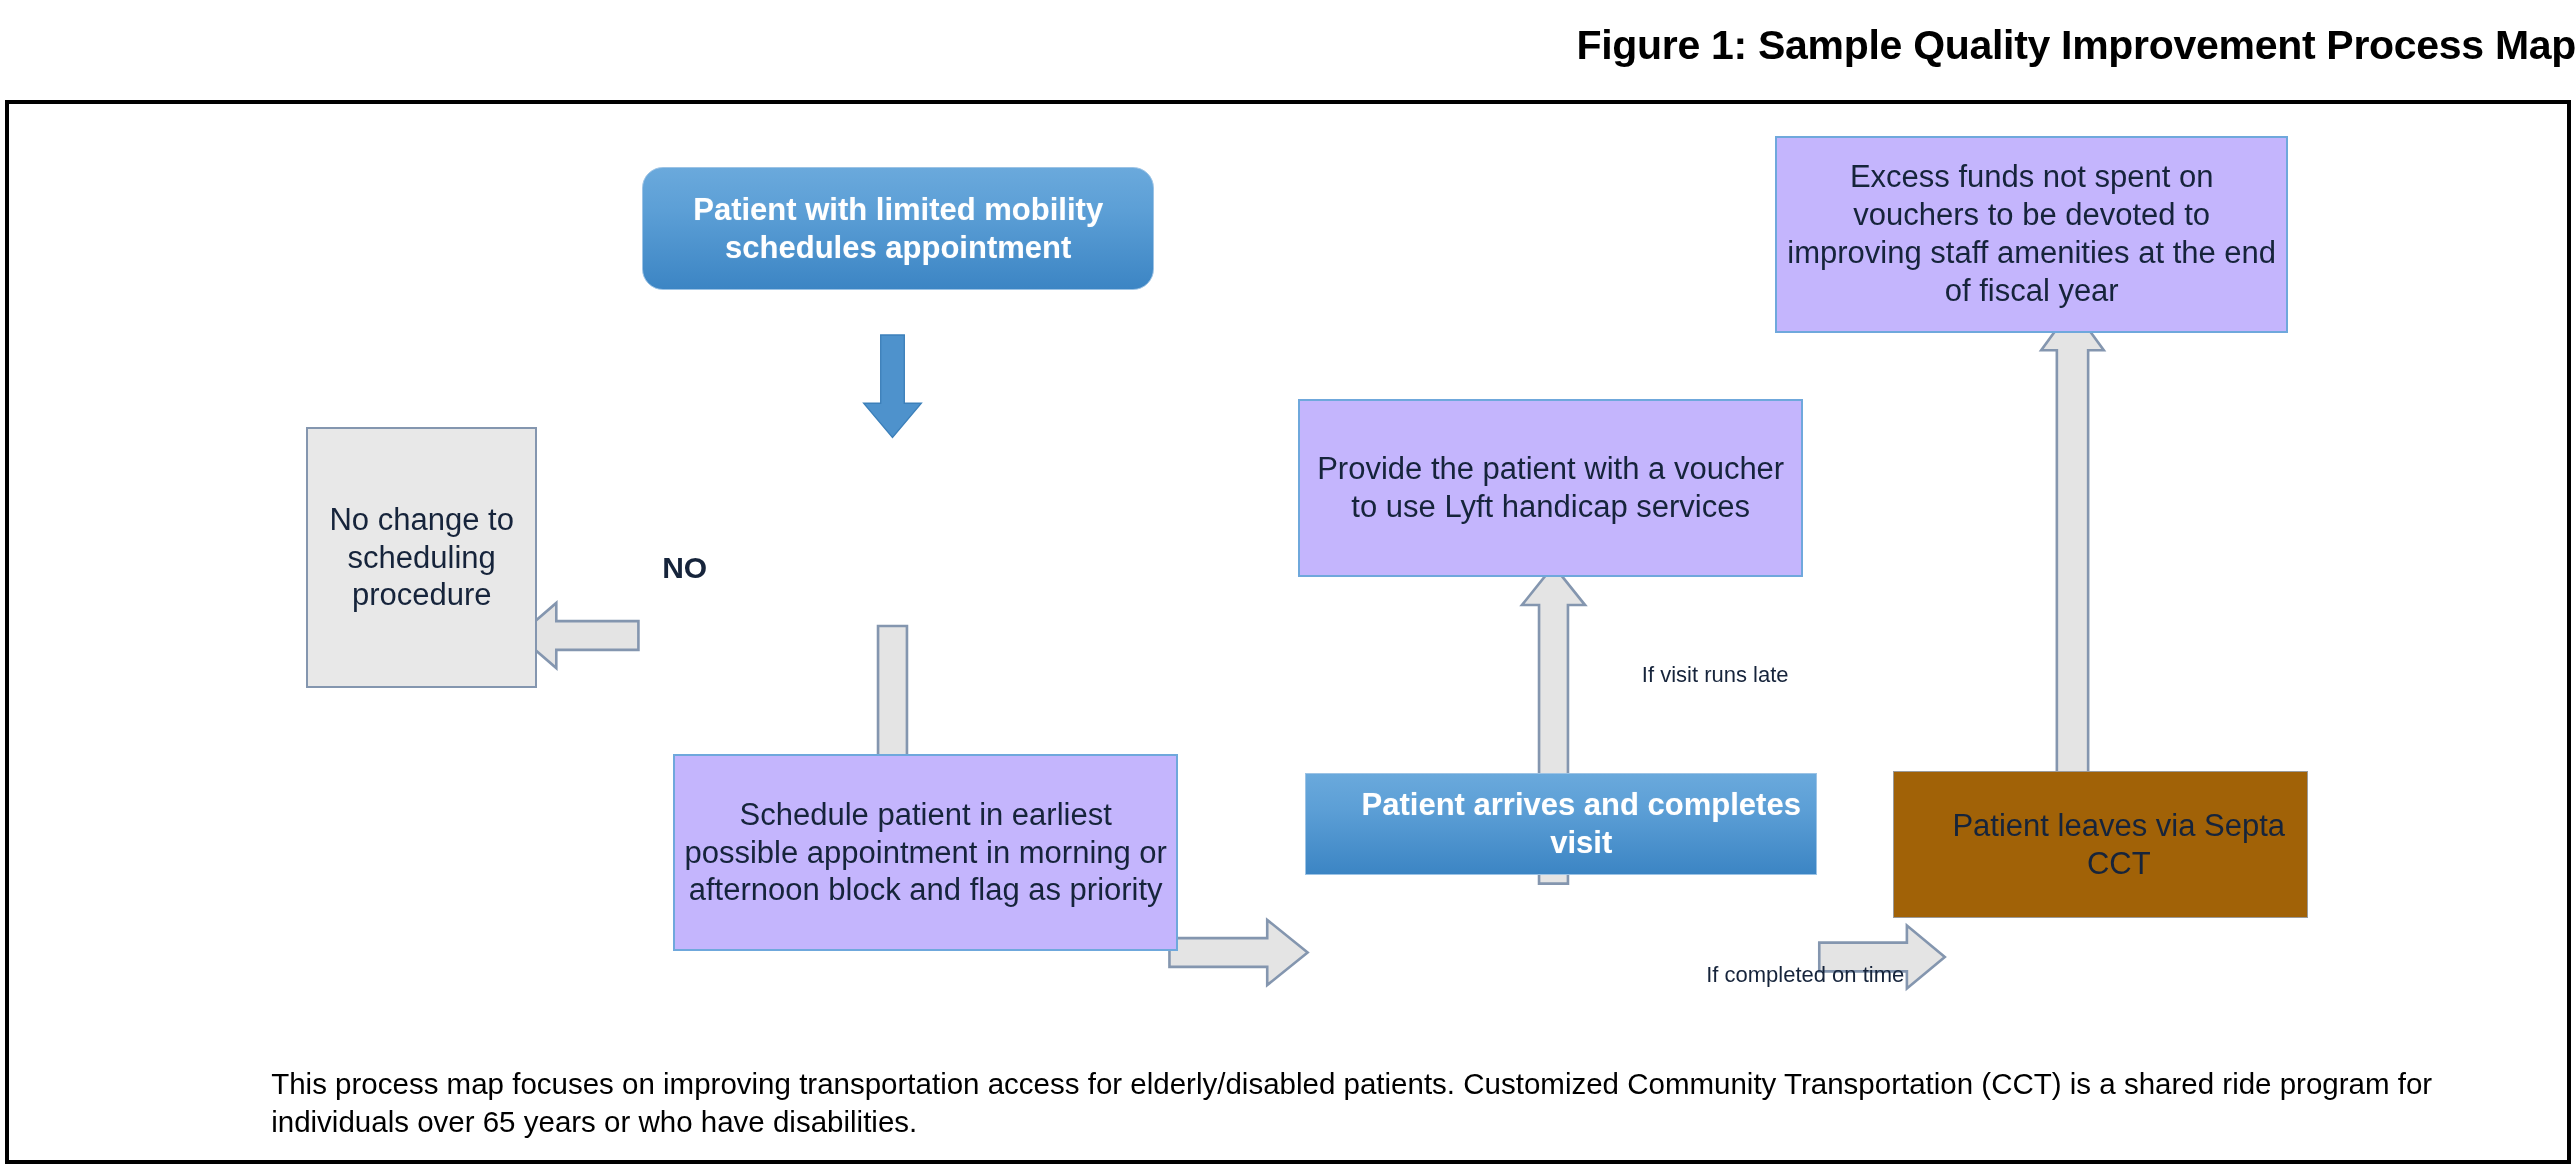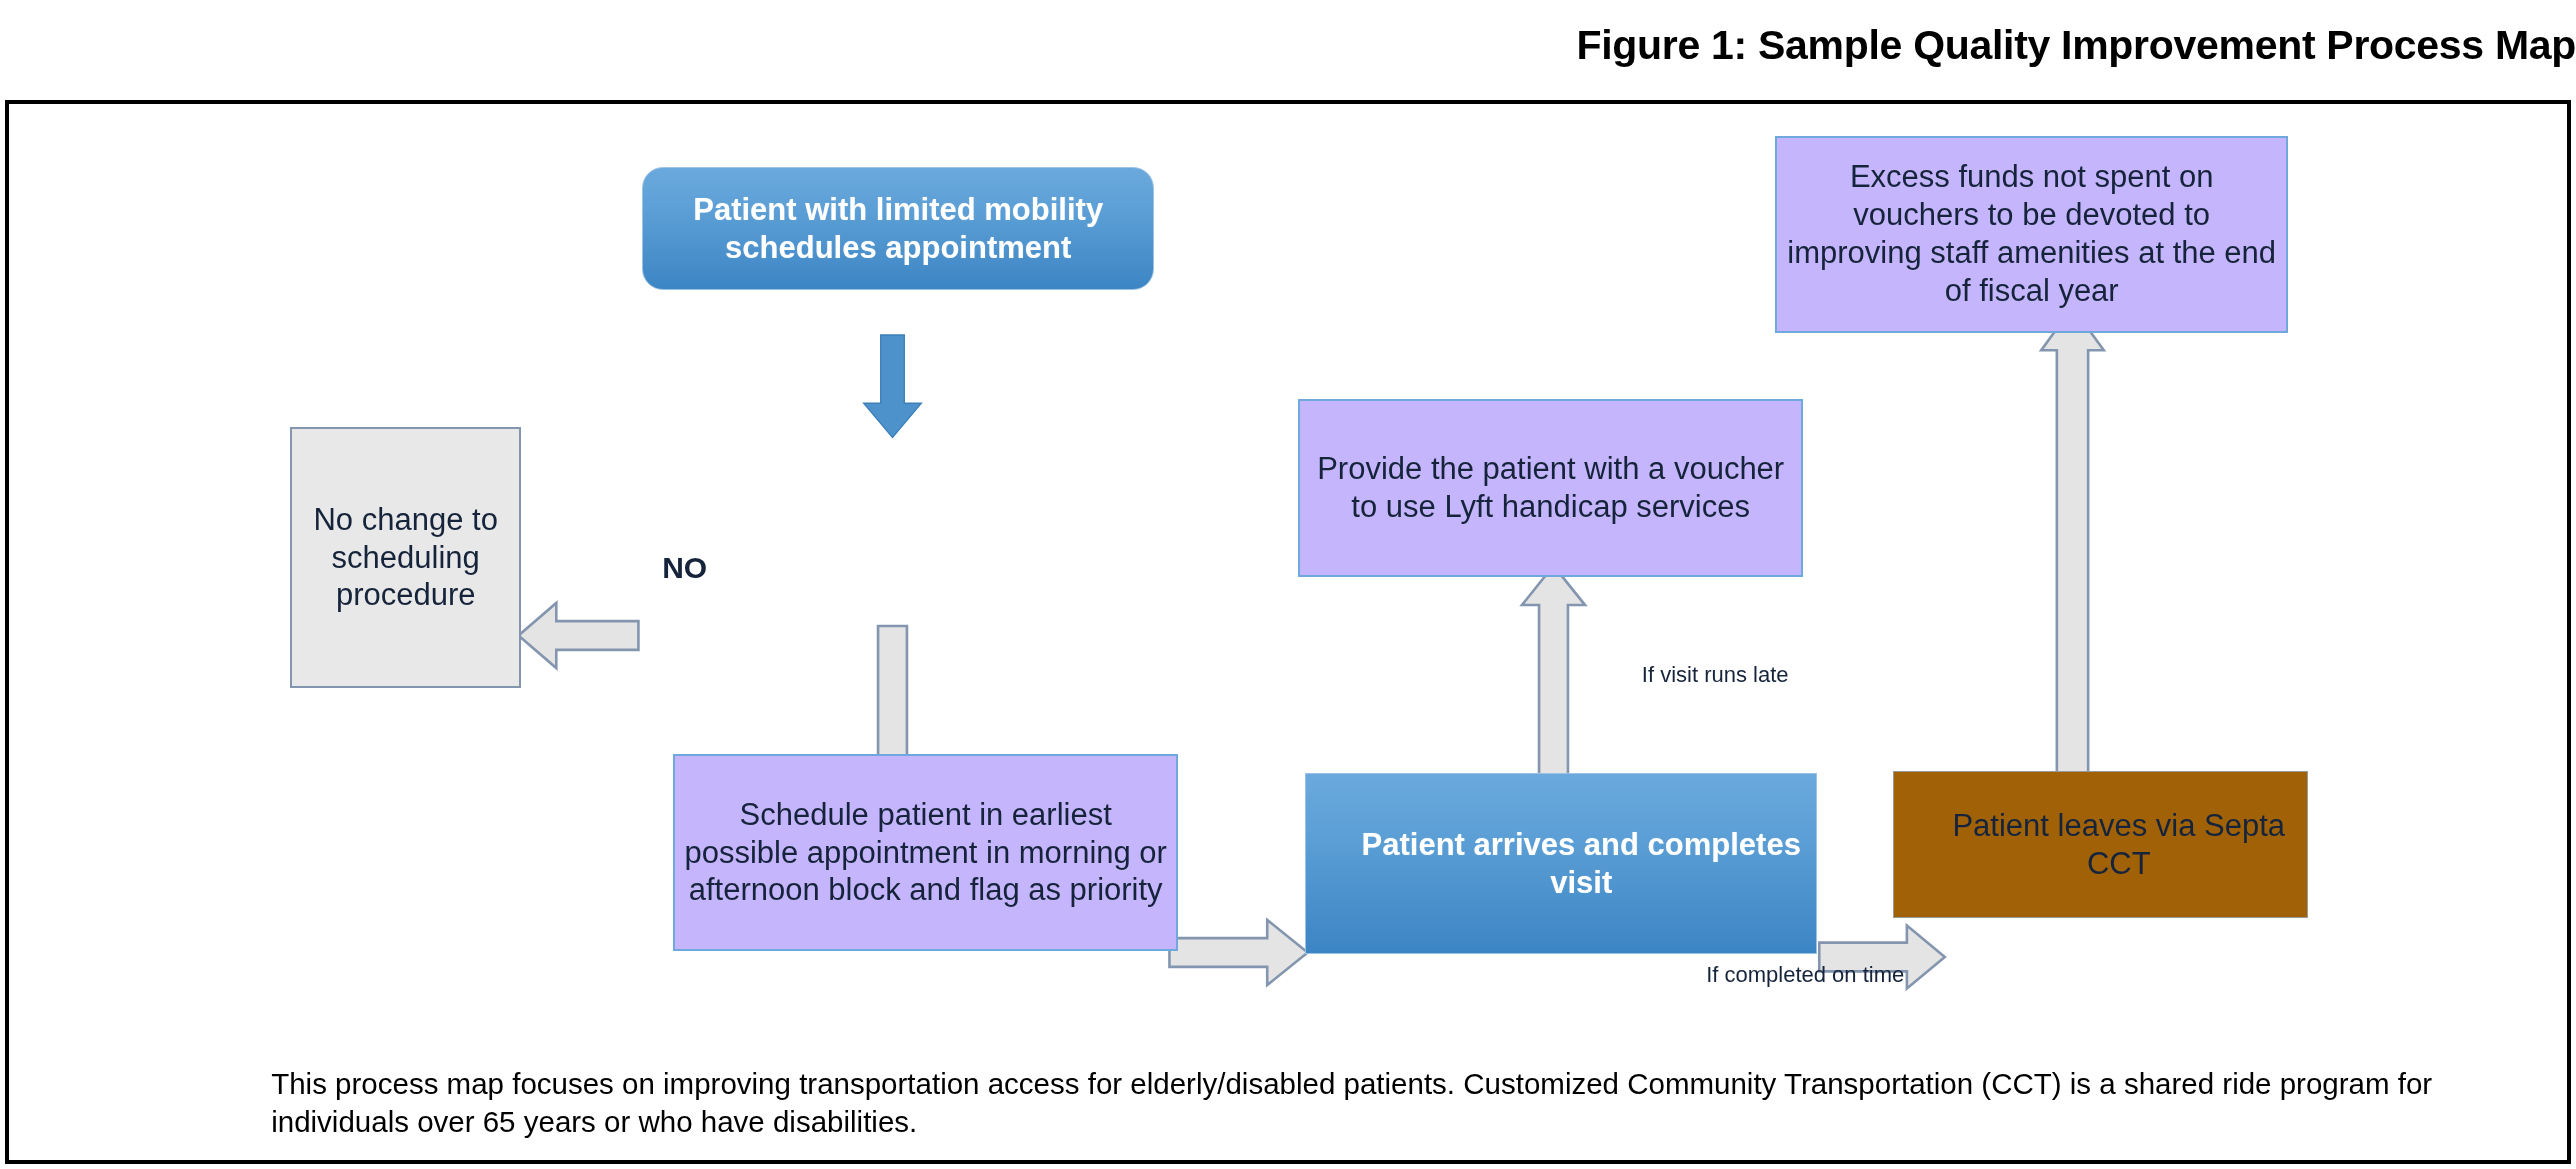--- a/index.html
+++ b/index.html
@@ -78,20 +78,21 @@
     border: 2px solid #6FA8DC;
     color: #16243B;
     font-size: 31px;
   }
 
   .node-gray-light {
     background: #E8E8E8;
     border: 2px solid #8496AF;
     color: #16243B;
     font-size: 31px;
+    margin-left: 16px;
   }
 
   .node-gray-dark {
     background: #a16207;
     border: 1.3px solid #9A9A9A;
     color: #16243B;
     font-size: 31px;
     padding-left: 44px;
   }
 
@@ -187,21 +188,21 @@
 
 
       <div class="node node-gray-light" style="left:281px; top:323px; width:231px; height:261px;">
         <span class="node-text">No change to scheduling procedure</span>
       </div>
 
       <div class="node node-white" style="left:664px; top:650px; width:505px; height:197px;">
         <span class="node-text">Schedule patient in earliest possible appointment in morning or afternoon block and flag as priority</span>
       </div>
 
-      <div class="node node-blue" style="left:1296px; top:669px; width:512px; height:181px;padding-left:48px;">
+      <div class="node node-blue" style="left:1296px; top:669px; width:512px; height:102px;padding-left:48px;">
         <span class="node-text">Patient arrives and completes visit</span>
       </div>
 
       <div class="node node-white" style="left:1289px; top:295px; width:505px; height:178px;align-items:center;">
         <span class="node-text">Provide the patient with a voucher to use Lyft handicap services</span>
       </div>
 
       <div class="node node-gray-dark" style="left:1884px; top:667px; width:415px; height:147px;">
         <span class="node-text">Patient leaves via Septa CCT</span>
       </div>

